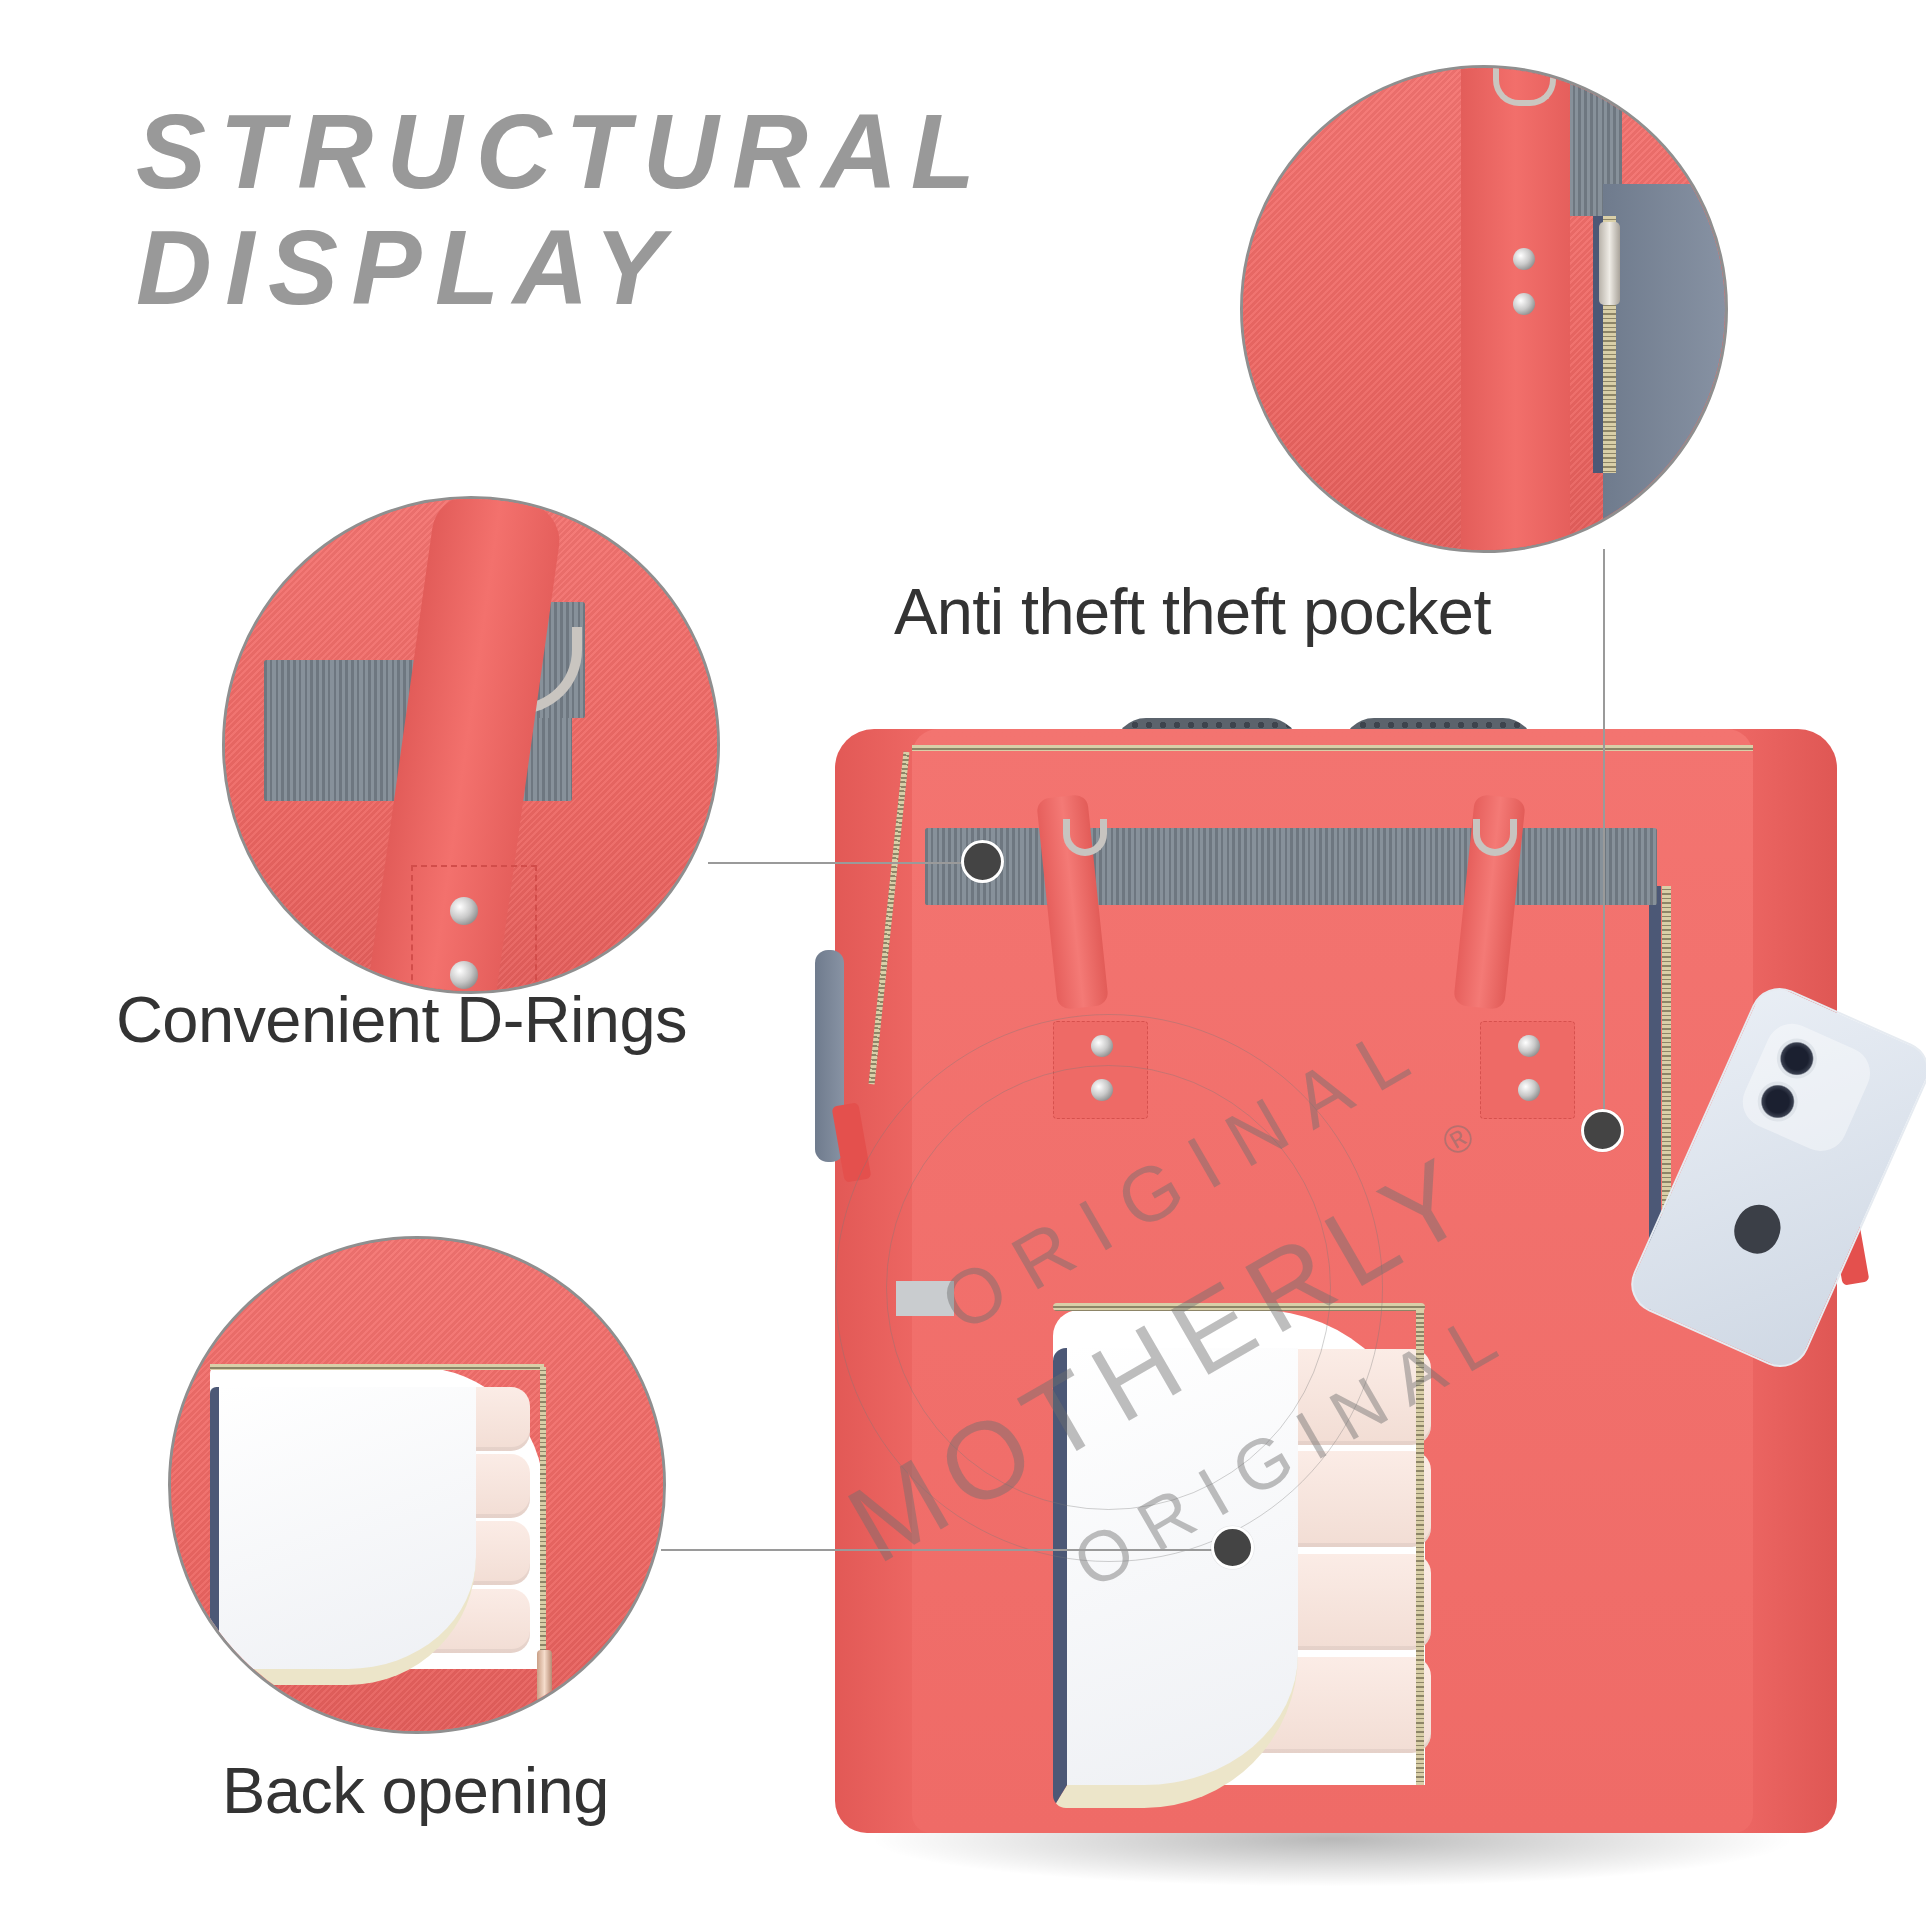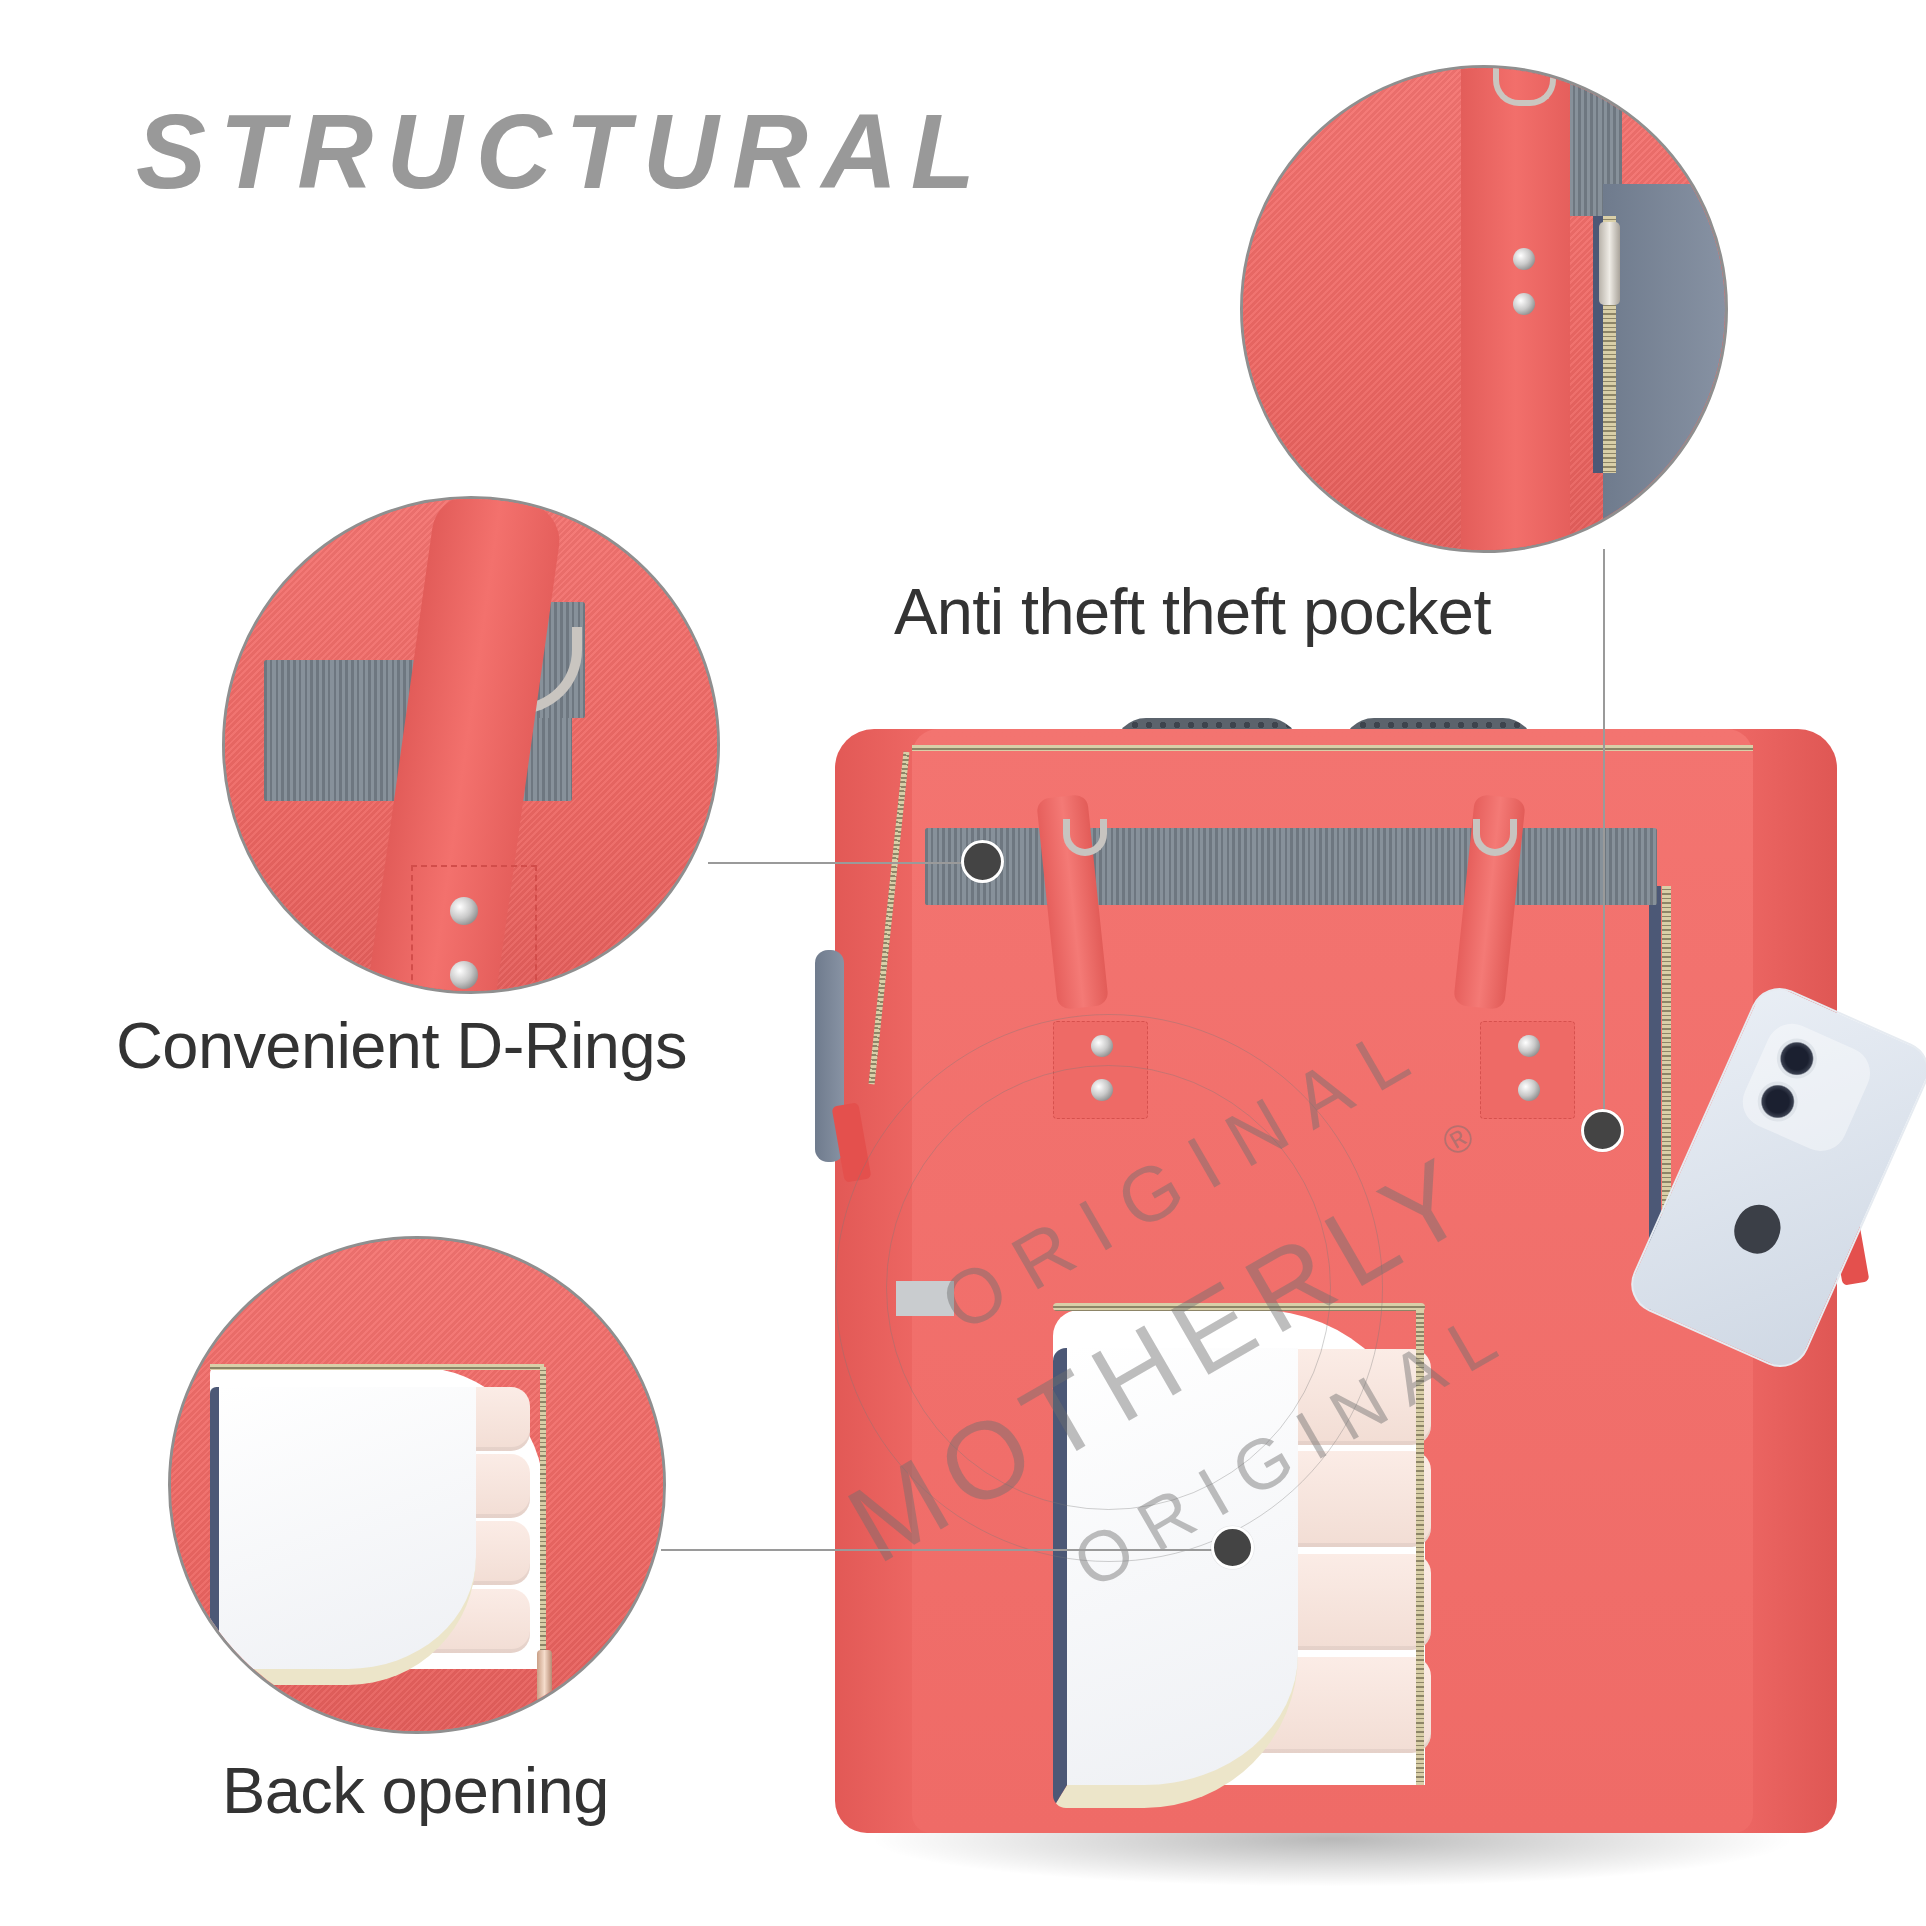--- a/index.html
+++ b/index.html
@@ -53,20 +53,21 @@
 
   
   .wm-ring { border:1.9px solid rgba(120,120,120,0.35); border-radius:50%; }
   .wm-text { color:rgba(110,110,110,0.45); white-space:nowrap; font-weight:400; }
 </style>
 </head>
 <body>
 
 <div class="abs headline">
   <div>STRUCTURAL</div>
+  <div>DISPLAY</div>
 </div>
 
 <div class="abs bag-shadow"></div>
 <div class="abs" style="left:0;top:0;width:1926px;height:1926px;">
 
   <div class="abs pad" style="left:1114px;top:718px;width:186px;height:167px;"></div>
   <div class="abs pad" style="left:1342px;top:718px;width:193px;height:167px;"></div>
 
   <div class="abs bag-body"></div>
 
@@ -173,15 +174,15 @@
 <div class="abs cline" style="left:708px;top:862px;width:257px;height:1.9px;"></div>
 <div class="abs dot" style="left:961px;top:840px;"></div>
 
 <div class="abs cline" style="left:1603px;top:549px;width:1.9px;height:565px;"></div>
 <div class="abs dot" style="left:1581px;top:1109px;"></div>
 
 <div class="abs cline" style="left:661px;top:1549px;width:555px;height:1.9px;"></div>
 <div class="abs dot" style="left:1211px;top:1526px;"></div>
 
 <div class="abs label" style="left:894px;top:579px;">Anti theft theft pocket</div>
-<div class="abs label" style="left:116px;top:1013px;">Convenient D-Rings</div>
+<div class="abs label" style="left:116px;top:987px;">Convenient D-Rings</div>
 <div class="abs label" style="left:222px;top:1758px;">Back opening</div>
 
 
 </body></html>

